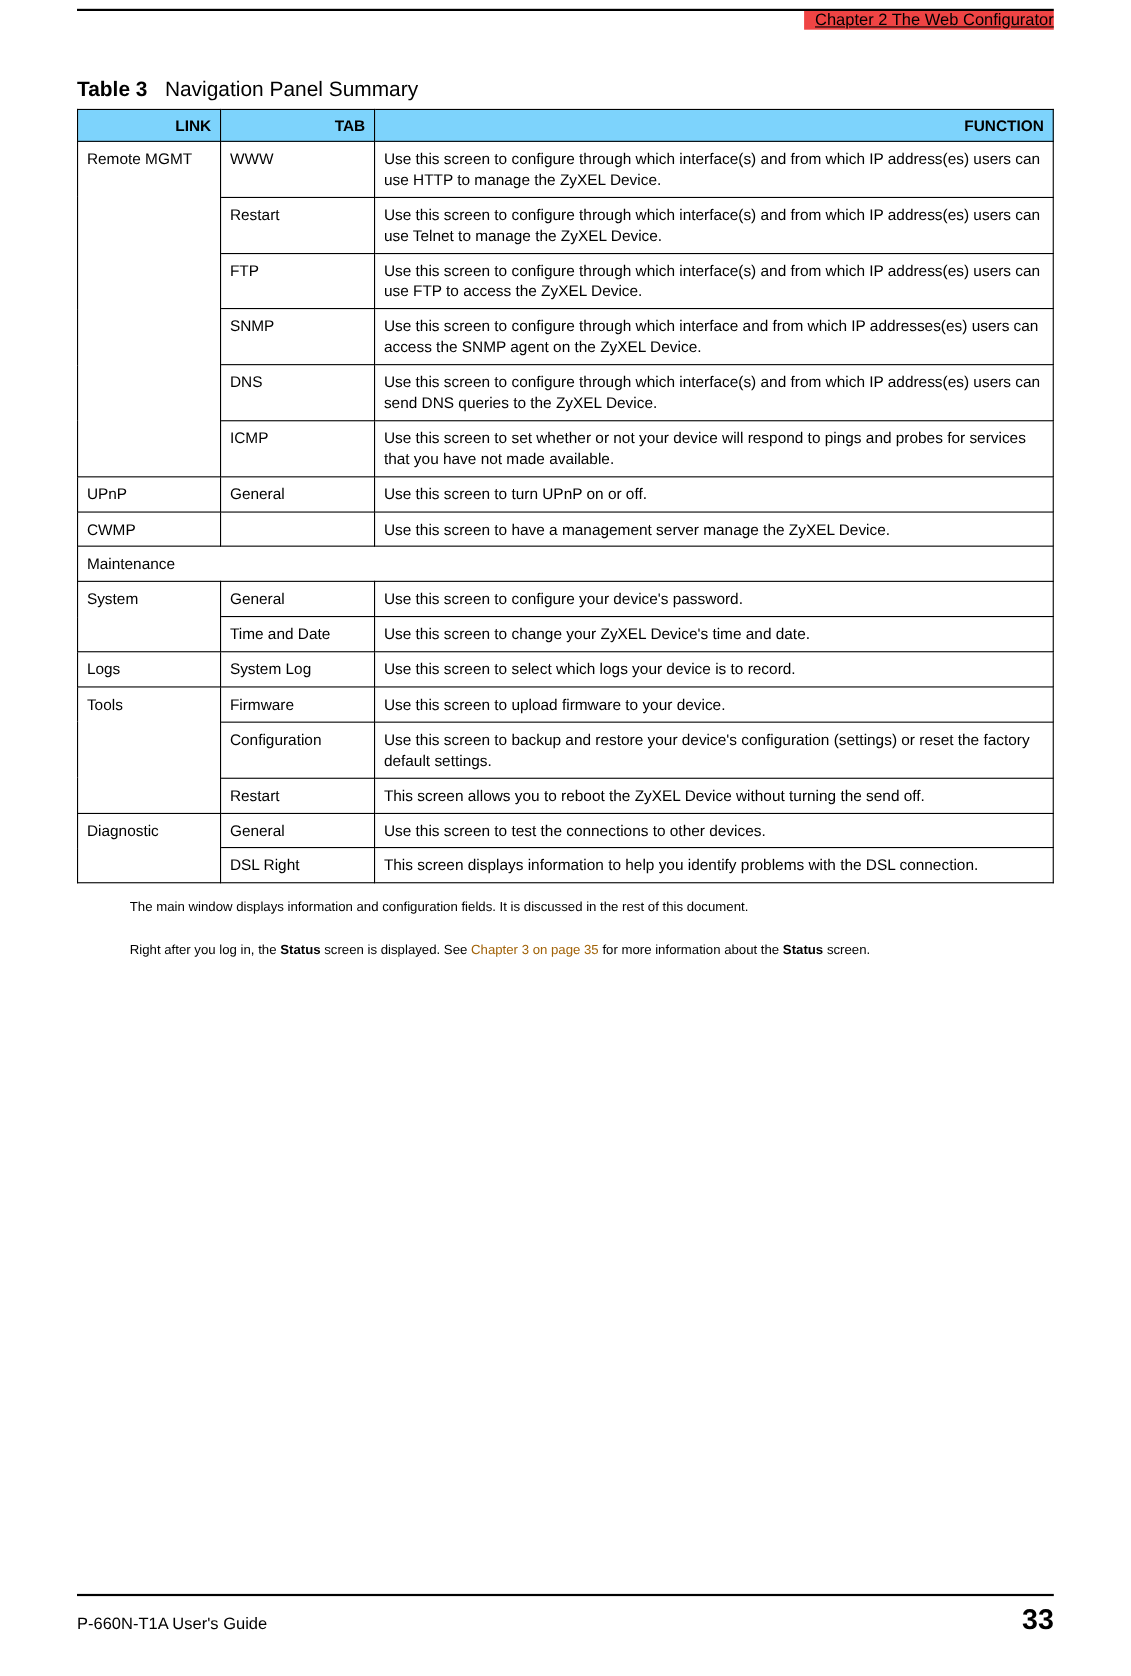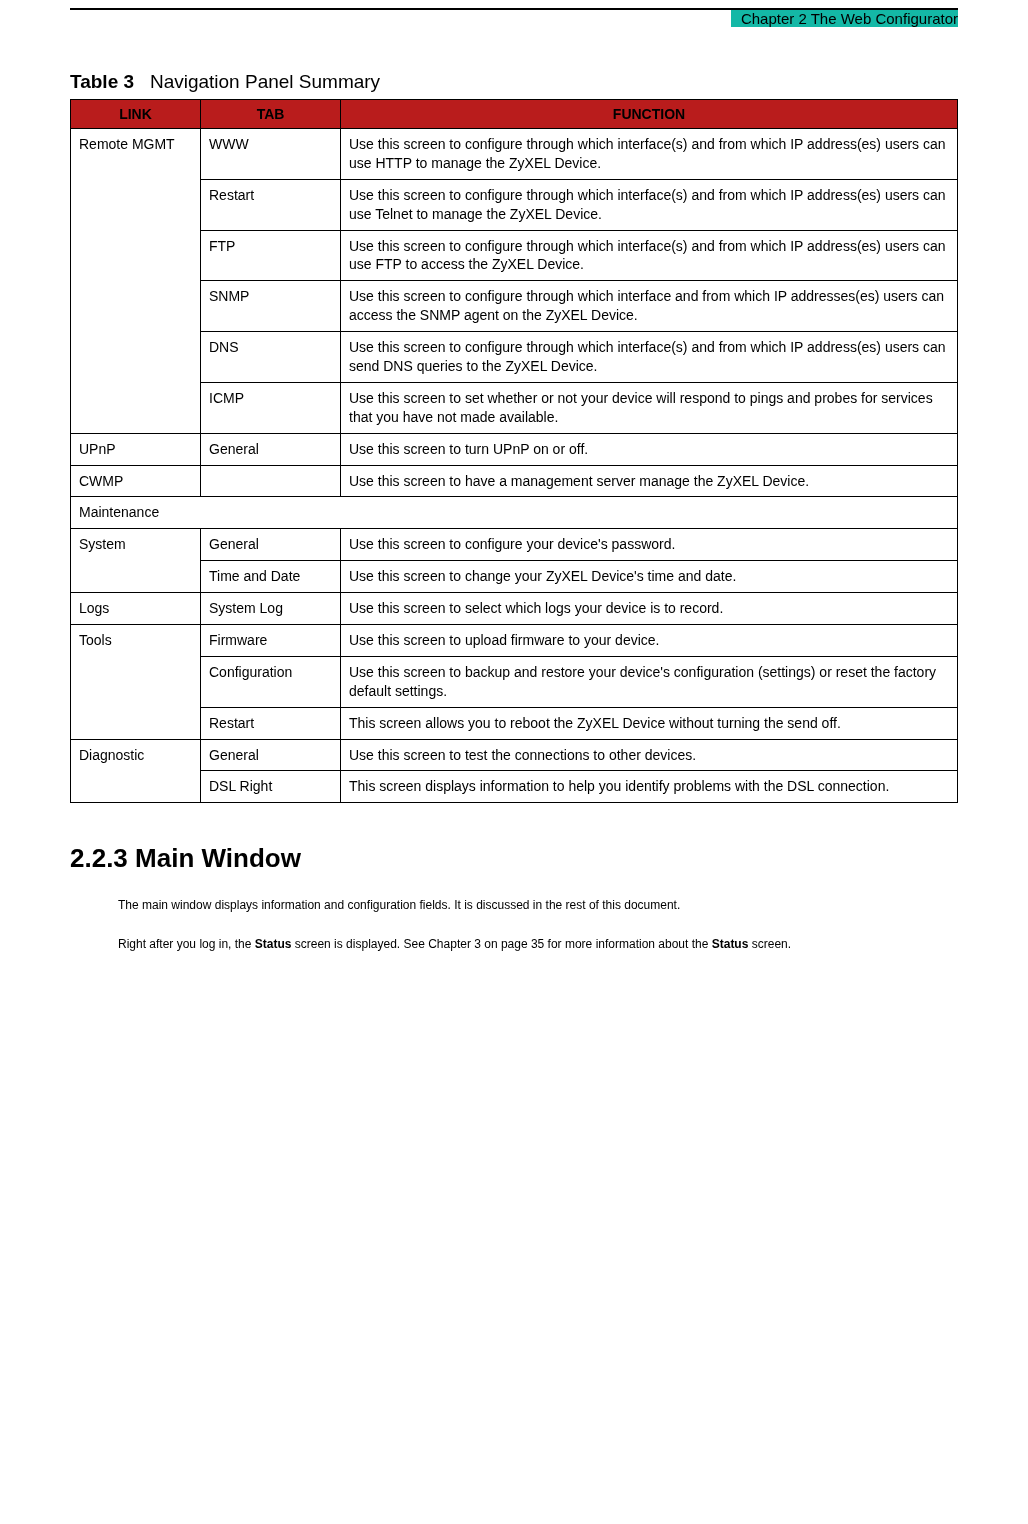--- a/index.html
+++ b/index.html
@@ -24,40 +24,41 @@
     margin: 0;
   }
   .chapter-header {
     text-align: right;
     font-size: 15px;
     margin-top: -22px;
     padding-bottom: 4px;
   }
   .chapter-header-inner {
     display: inline-block;
-    background: #14b8a6;
+    background: #ef4444;
     padding-left: 10px;
+    text-decoration: underline;
   }
   .table-caption {
     font-size: 19px;
     margin-top: 40px;
     margin-bottom: 6px;
   }
   .table-caption .label {
     font-weight: bold;
   }
   table.nav-summary {
     border-collapse: collapse;
     width: 100%;
     font-size: 14px;
   }
   table.nav-summary th {
-    background: #b91c1c;
+    background: #7dd3fc;
     font-weight: bold;
-    text-align: center;
+    text-align: right;
     padding: 6px 8px;
     border: 1.5px solid #000;
     vertical-align: top;
   }
   table.nav-summary td {
     border: 1.5px solid #000;
     padding: 6px 8px;
     vertical-align: top;
     line-height: 1.35;
   }
@@ -73,21 +74,21 @@
     margin-top: 40px;
     margin-bottom: 22px;
   }
   .body-text {
     font-size: 12px;
     line-height: 1.55;
     margin-left: 48px;
     margin-bottom: 20px;
   }
   .body-text .bold { font-weight: bold; text-align: right; }
-  .body-text .link { color: #000000; }
+  .body-text .link { color: #a16207; }
   .footer {
     position: absolute;
     bottom: 36px;
     left: 70px;
     right: 70px;
   }
   .footer-rule {
     border: none;
     border-top: 2px solid #000;
     margin: 0 0 6px 0;
@@ -199,22 +200,28 @@
         <td>General</td>
         <td>Use this screen to test the connections to other devices.</td>
       </tr>
       <tr>
         <td>DSL Right</td>
         <td>This screen displays information to help you identify problems with the DSL connection.</td>
       </tr>
     </tbody>
   </table>
 
-  <div class="section-heading">2.2.3  Main Window</div>
 
   <p class="body-text">The main window displays information and configuration fields. It is discussed in the rest of this document.</p>
 
   <p class="body-text">
     <span>Right after you log in, the </span><span class="bold">Status</span><span> screen is displayed. See </span><span class="link">Chapter 3 on page 35</span><span> for more information about the </span><span class="bold">Status</span><span> screen.</span>
   </p>
 
+  <div class="footer">
+    <hr class="footer-rule">
+    <div class="footer-row">
+      <span class="footer-left">P-660N-T1A User's Guide</span>
+      <span class="footer-right">33</span>
+    </div>
+  </div>
 
 </div>
 
 </body></html>

